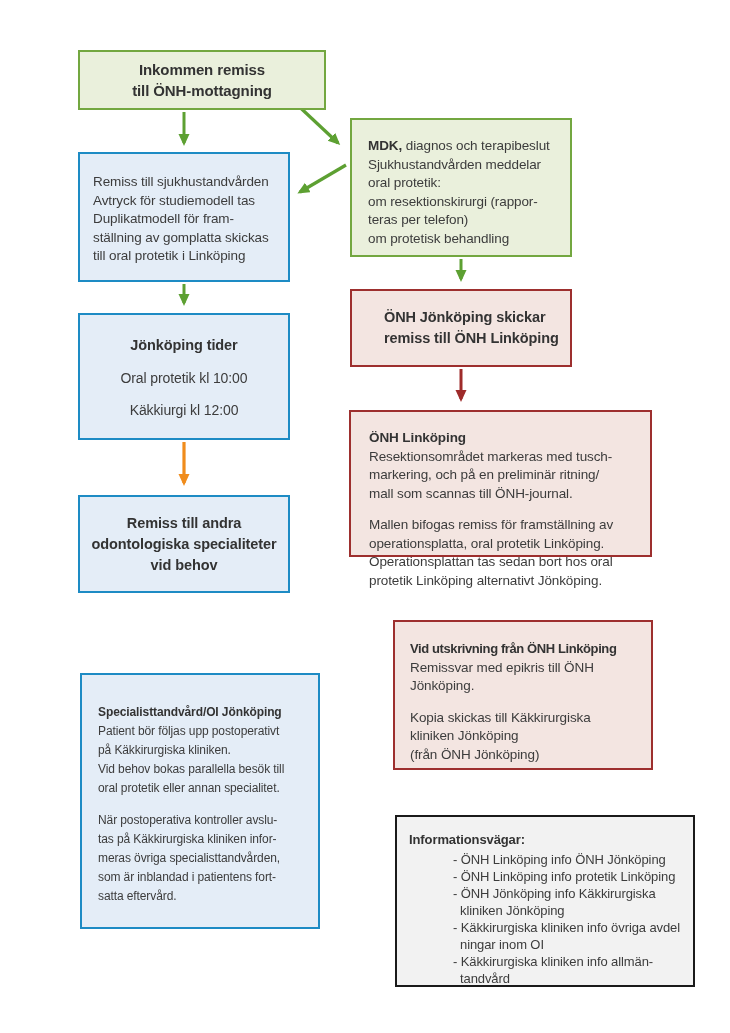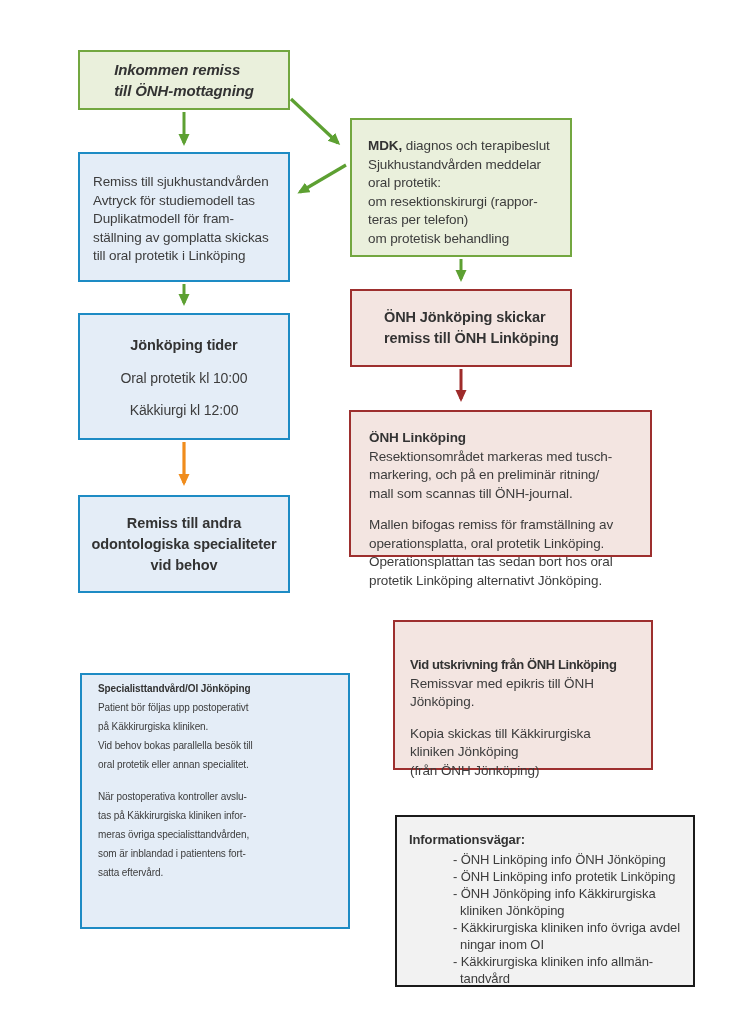--- a/index.html
+++ b/index.html
@@ -19,44 +19,44 @@
     letter-spacing:-0.1px;
   }
   .pre{white-space:pre-line;}
   .b{font-weight:bold;color:#333;}
   
   .green-box{background:#eaf0dc;border:2px solid #73a740;}
   .blue-box{background:#e4edf7;border:2px solid #1d8bc4;}
   .red-box{background:#f3e5e1;border:2px solid #9d2f2e;}
   .gray-box{background:#f2f2f2;border:2px solid #1a1a1a;}
   
-  #box-inkommen{left:78px;top:50px;width:212px;height:60px;
-    display:flex;align-items:center;justify-content:center;
-    font-weight:bold;font-size:15px;line-height:21px;color:#333;font-style:italic;}
+  #box-inkommen{left:78px;top:50px;width:248px;height:60px;
+    display:flex;align-items:center;justify-content:center;text-align:center;
+    font-weight:bold;font-size:15px;line-height:21px;color:#333;}
   #box-remiss-sjukhus{left:78px;top:152px;width:212px;height:130px;
     padding:19px 6px 0 13px;}
   #box-mdk{left:350px;top:118px;width:222px;height:139px;
     padding:17px 6px 0 16px;}
   #box-onh-jkpg-skickar{left:350px;top:289px;width:222px;height:78px;
     display:flex;align-items:center;
     padding-left:32px;font-weight:bold;font-size:14.5px;line-height:21px;color:#333;}
   #box-forbokade{left:78px;top:313px;width:212px;height:127px;
     text-align:center;padding-top:21px;font-size:14px;}
   #box-forbokade .title{font-size:14.5px;}
   #box-forbokade .slot{margin-top:14px;}
   #box-onh-linkoping{left:349px;top:410px;width:303px;height:147px;
     padding:17px 16px 0 18px;}
   #box-remiss-andra{left:78px;top:495px;width:212px;height:98px;
     display:flex;align-items:center;justify-content:center;text-align:center;
     font-weight:bold;font-size:14.5px;line-height:21px;color:#333;}
   #box-vid-utskrivning{left:393px;top:620px;width:260px;height:150px;
-    padding:34px 8px 0 15px;}
+    padding:18px 8px 0 15px;}
   #box-vid-utskrivning .title{white-space:nowrap;letter-spacing:-0.4px;font-size:13px;}
-  #box-specialist{left:80px;top:673px;width:270px;height:256px;
-    padding:4px 8px 0 16px;font-size:10px;line-height:19px;}
+  #box-specialist{left:80px;top:673px;width:240px;height:256px;
+    padding:28px 8px 0 16px;font-size:12px;line-height:19px;}
   #box-info{left:395px;top:815px;width:300px;height:172px;
     padding:14px 6px 0 12px;font-size:13px;line-height:17px;}
   .para{margin:0 0 0 0;}
   .para + .para{margin-top:13px;}
   #box-info ul{list-style:none;margin:3px 0 0 0;padding:0;}
   #box-info li{white-space:pre-wrap;margin-left:44px;}
   #arrow-layer{position:absolute;left:0;top:0;width:730px;height:1033px;}
 </style>
 </head>
 <body>

